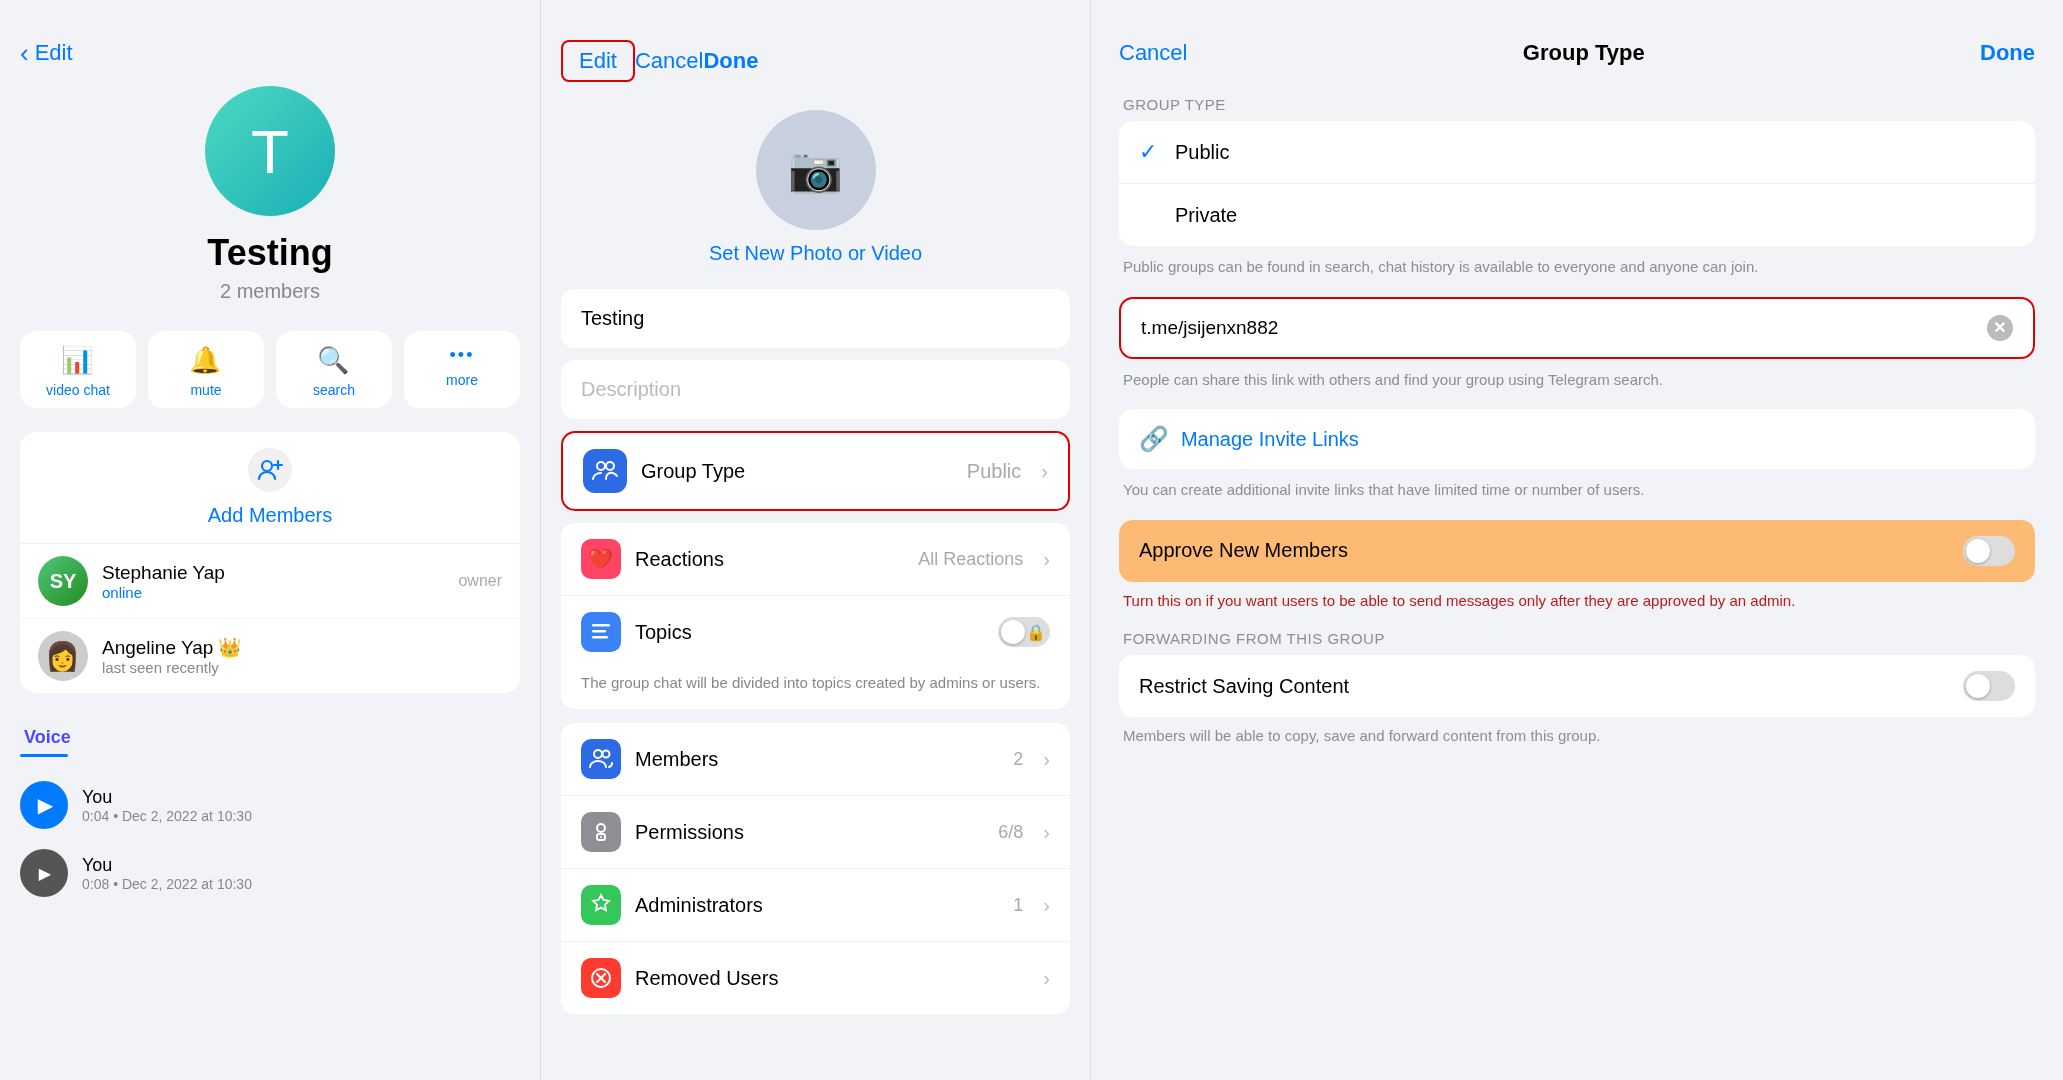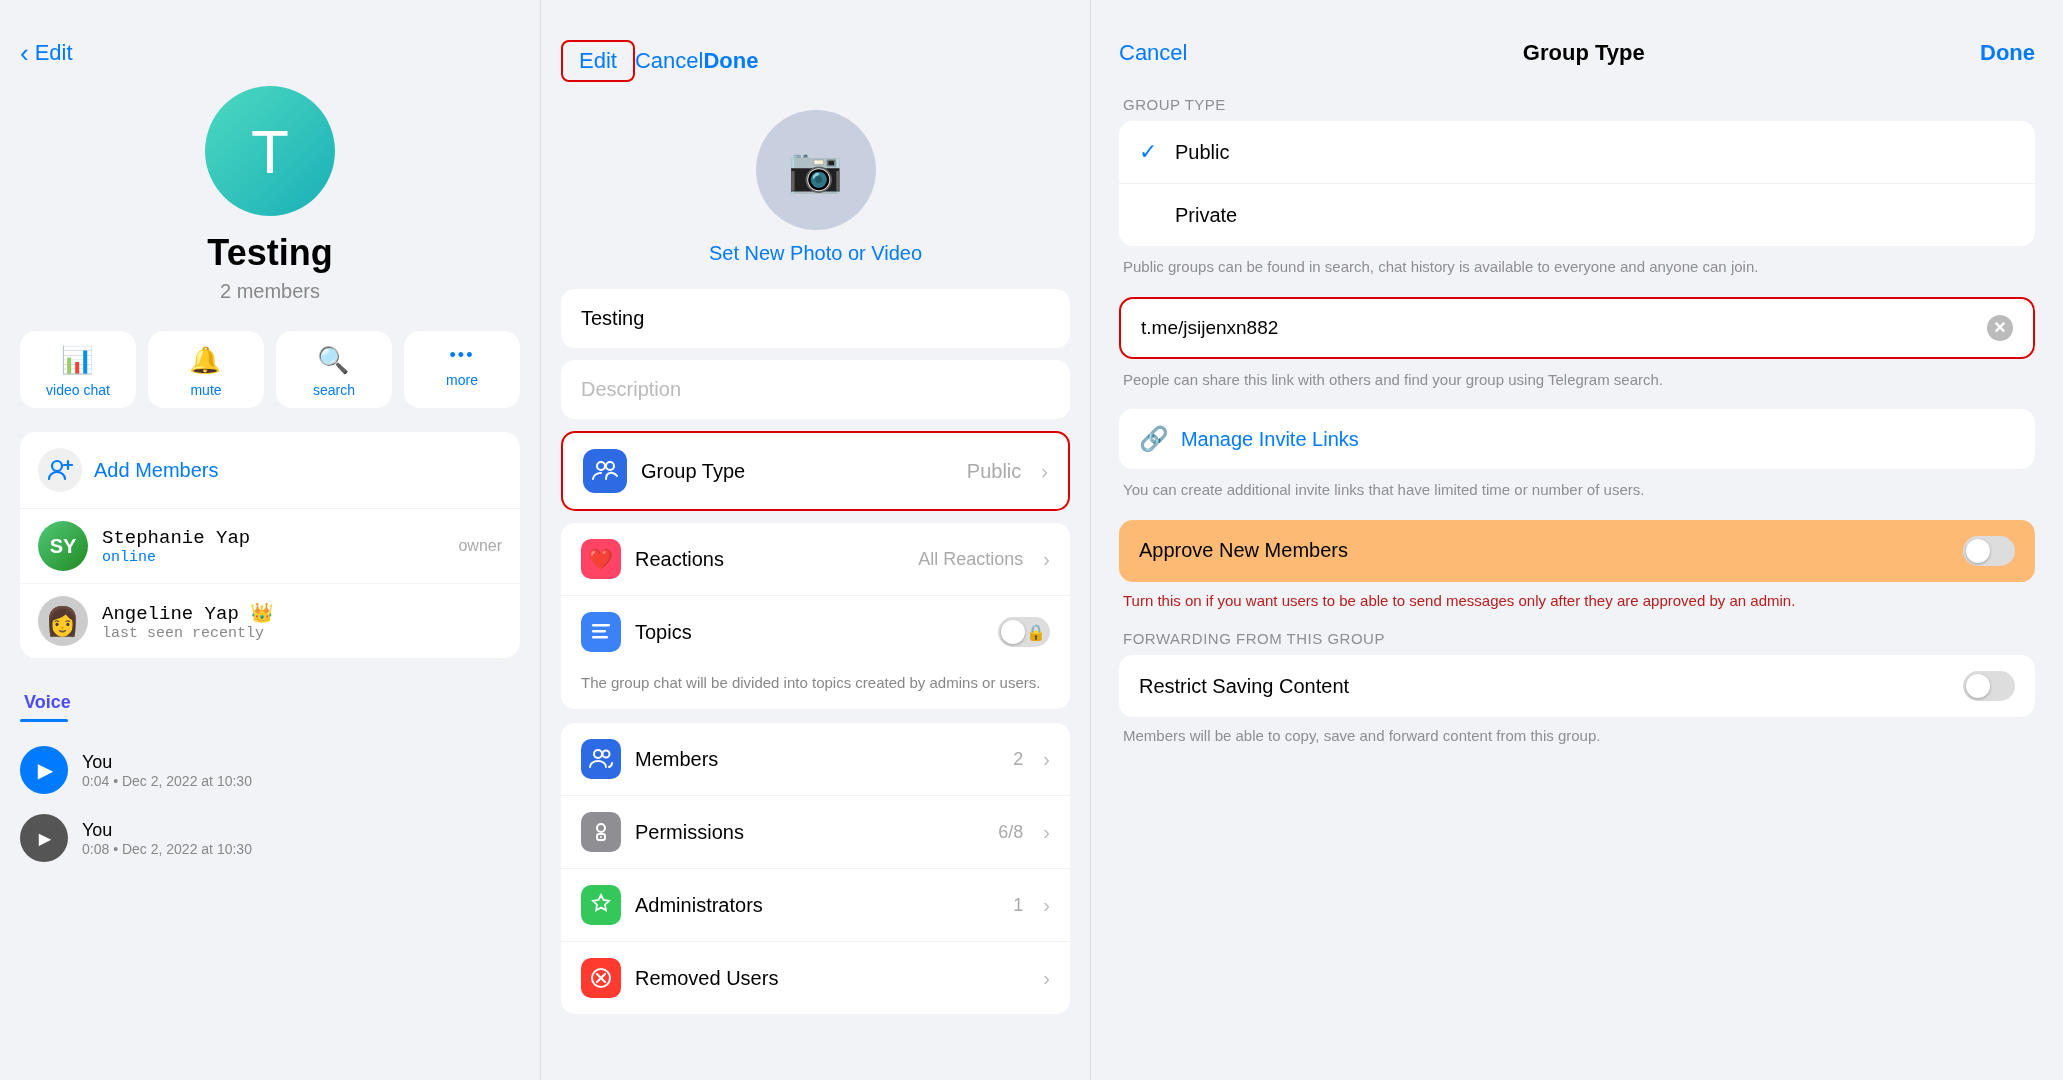--- a/index.html
+++ b/index.html
@@ -105,20 +105,21 @@
       margin-bottom: 24px;
     }
 
     .add-members-row {
       display: flex;
       align-items: center;
       gap: 12px;
       padding: 16px 18px;
       cursor: pointer;
       border-bottom: 1px solid #f0f0f0;
+      flex-direction: column;
     }
 
     .add-icon {
       width: 44px;
       height: 44px;
       border-radius: 50%;
       background: #f0f0f0;
       display: flex;
       align-items: center;
       justify-content: center;
@@ -159,21 +160,20 @@
 
     .avatar-sy { background: linear-gradient(135deg, #50c878, #228b22); text-align: center; }
     .avatar-photo {
       background: #ccc;
       overflow: hidden;
       font-size: 28px;
     }
 
     .member-info {
       flex: 1;
-      font-family: Liberation Mono, monospace;
     }
 
     .member-name {
       font-size: 19px;
       font-weight: 500;
       color: #000;
     }
 
     .member-status {
       font-size: 15px;

